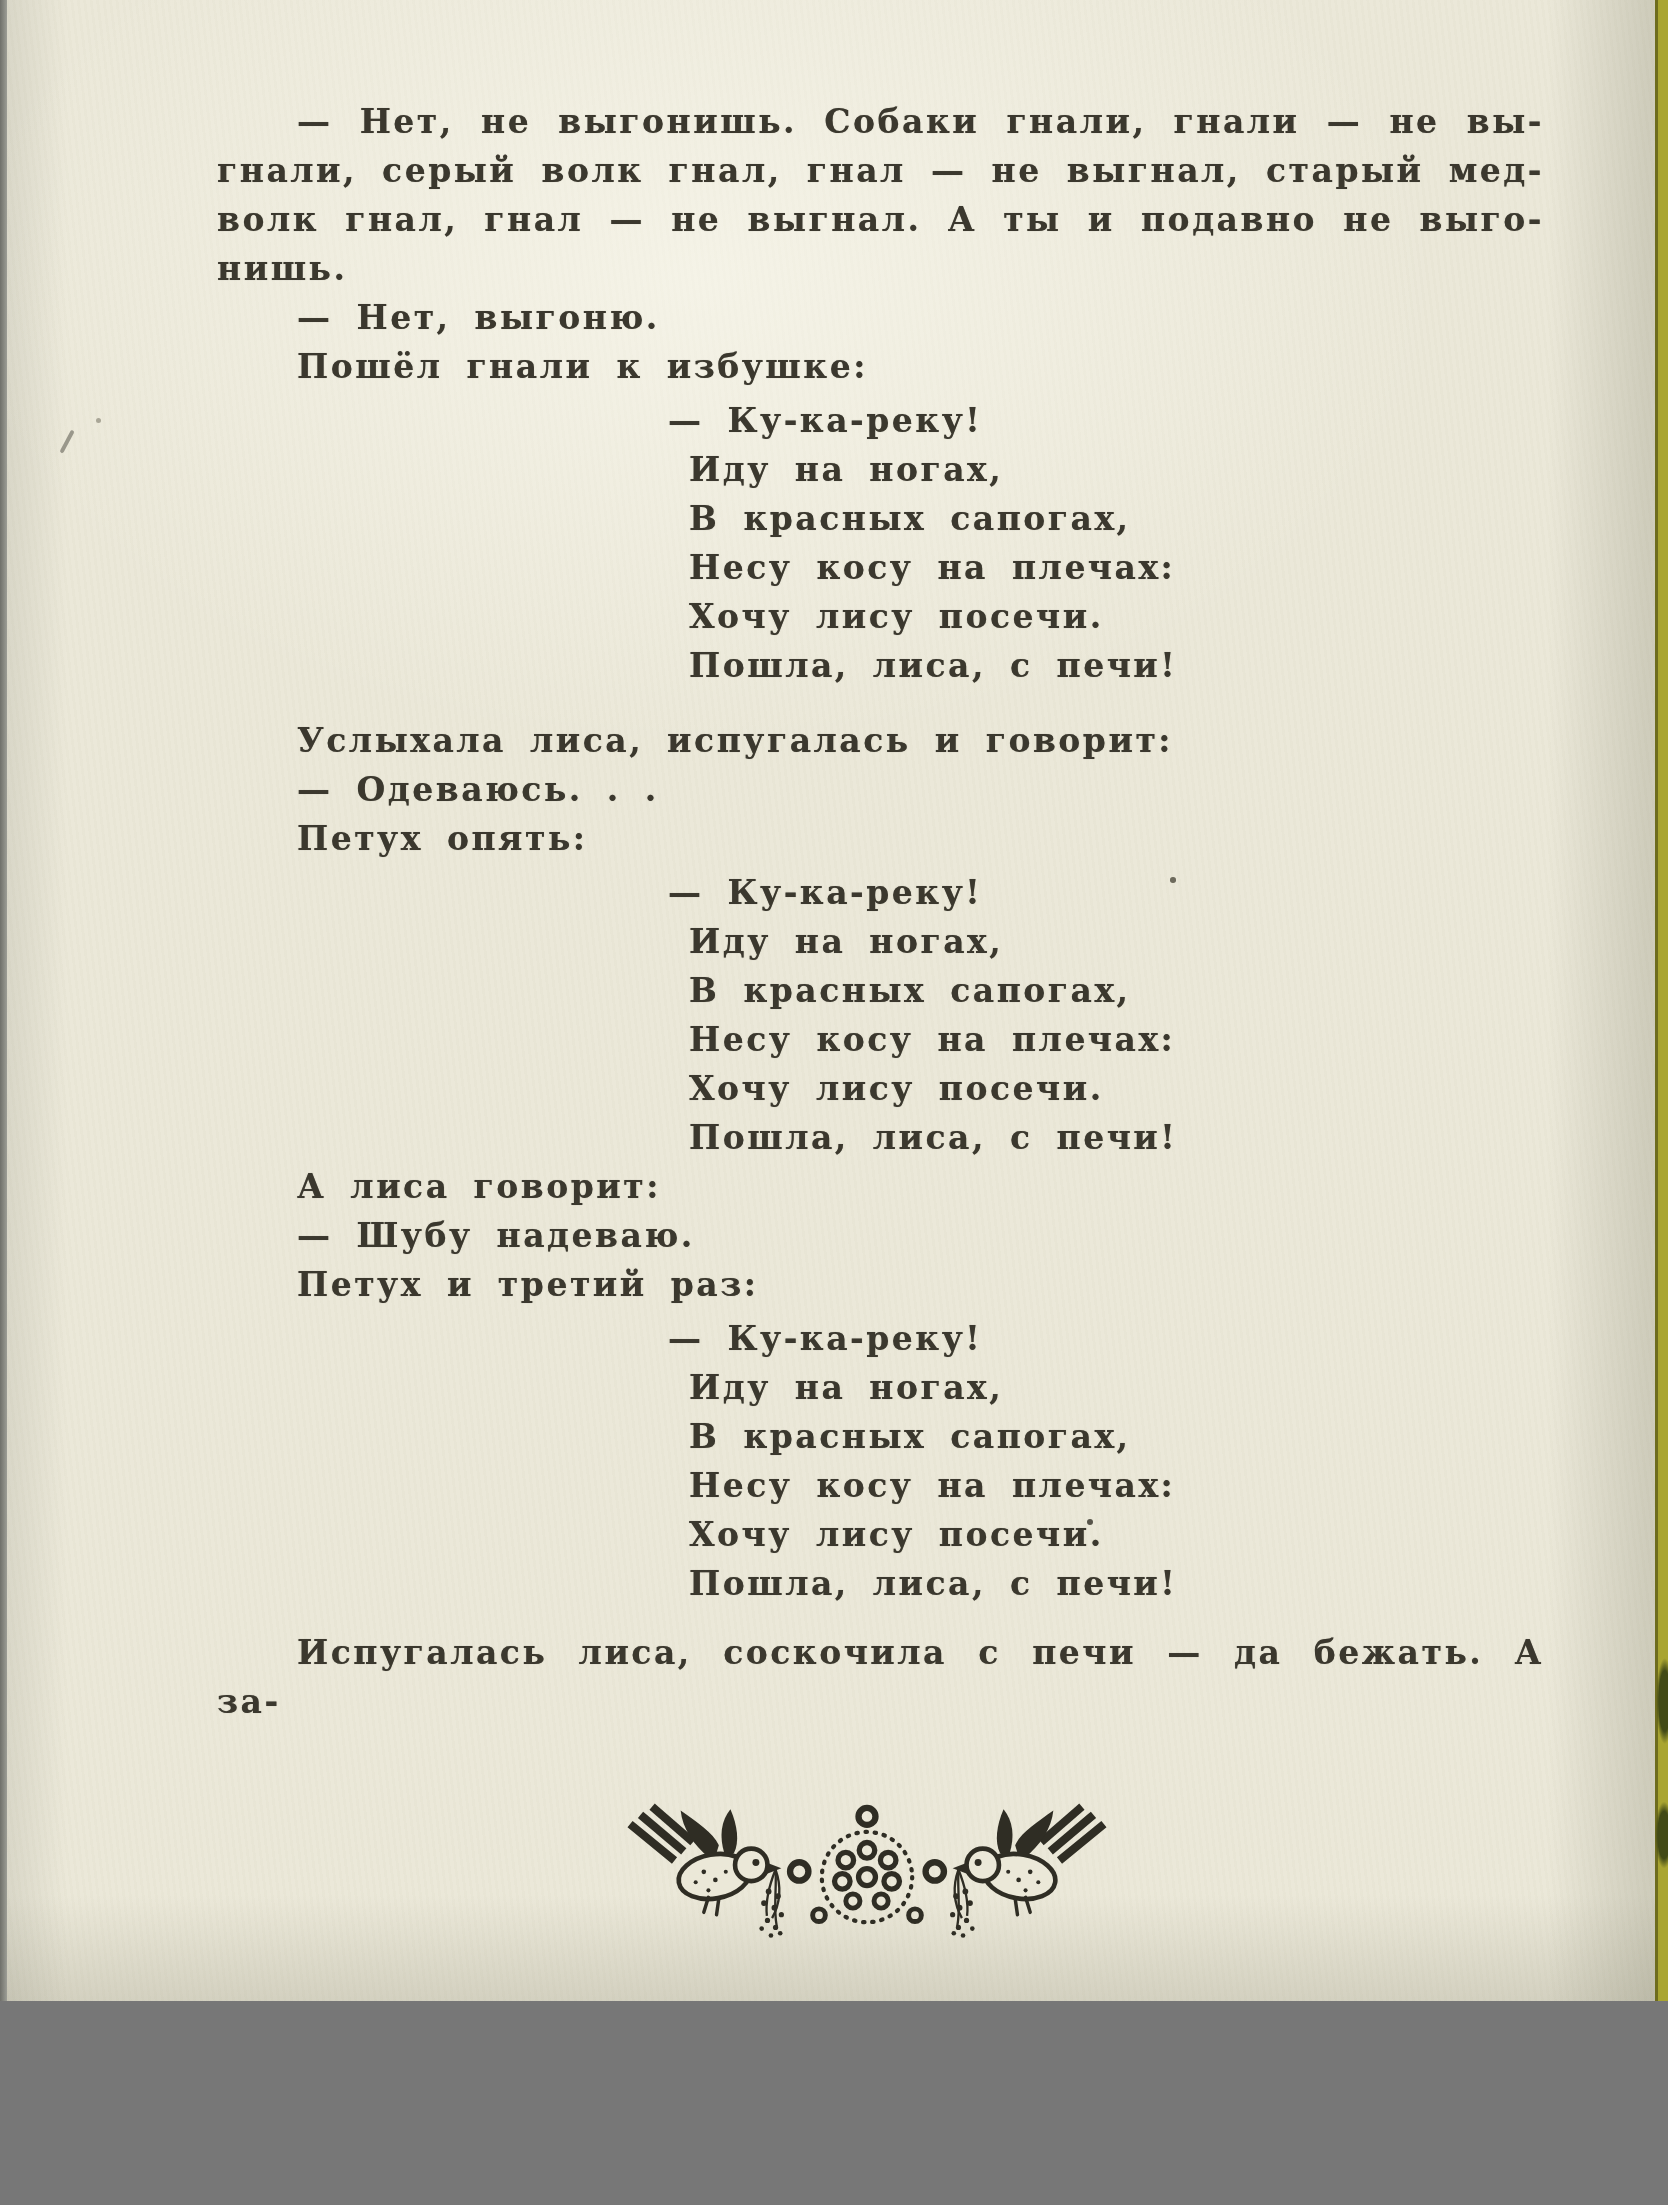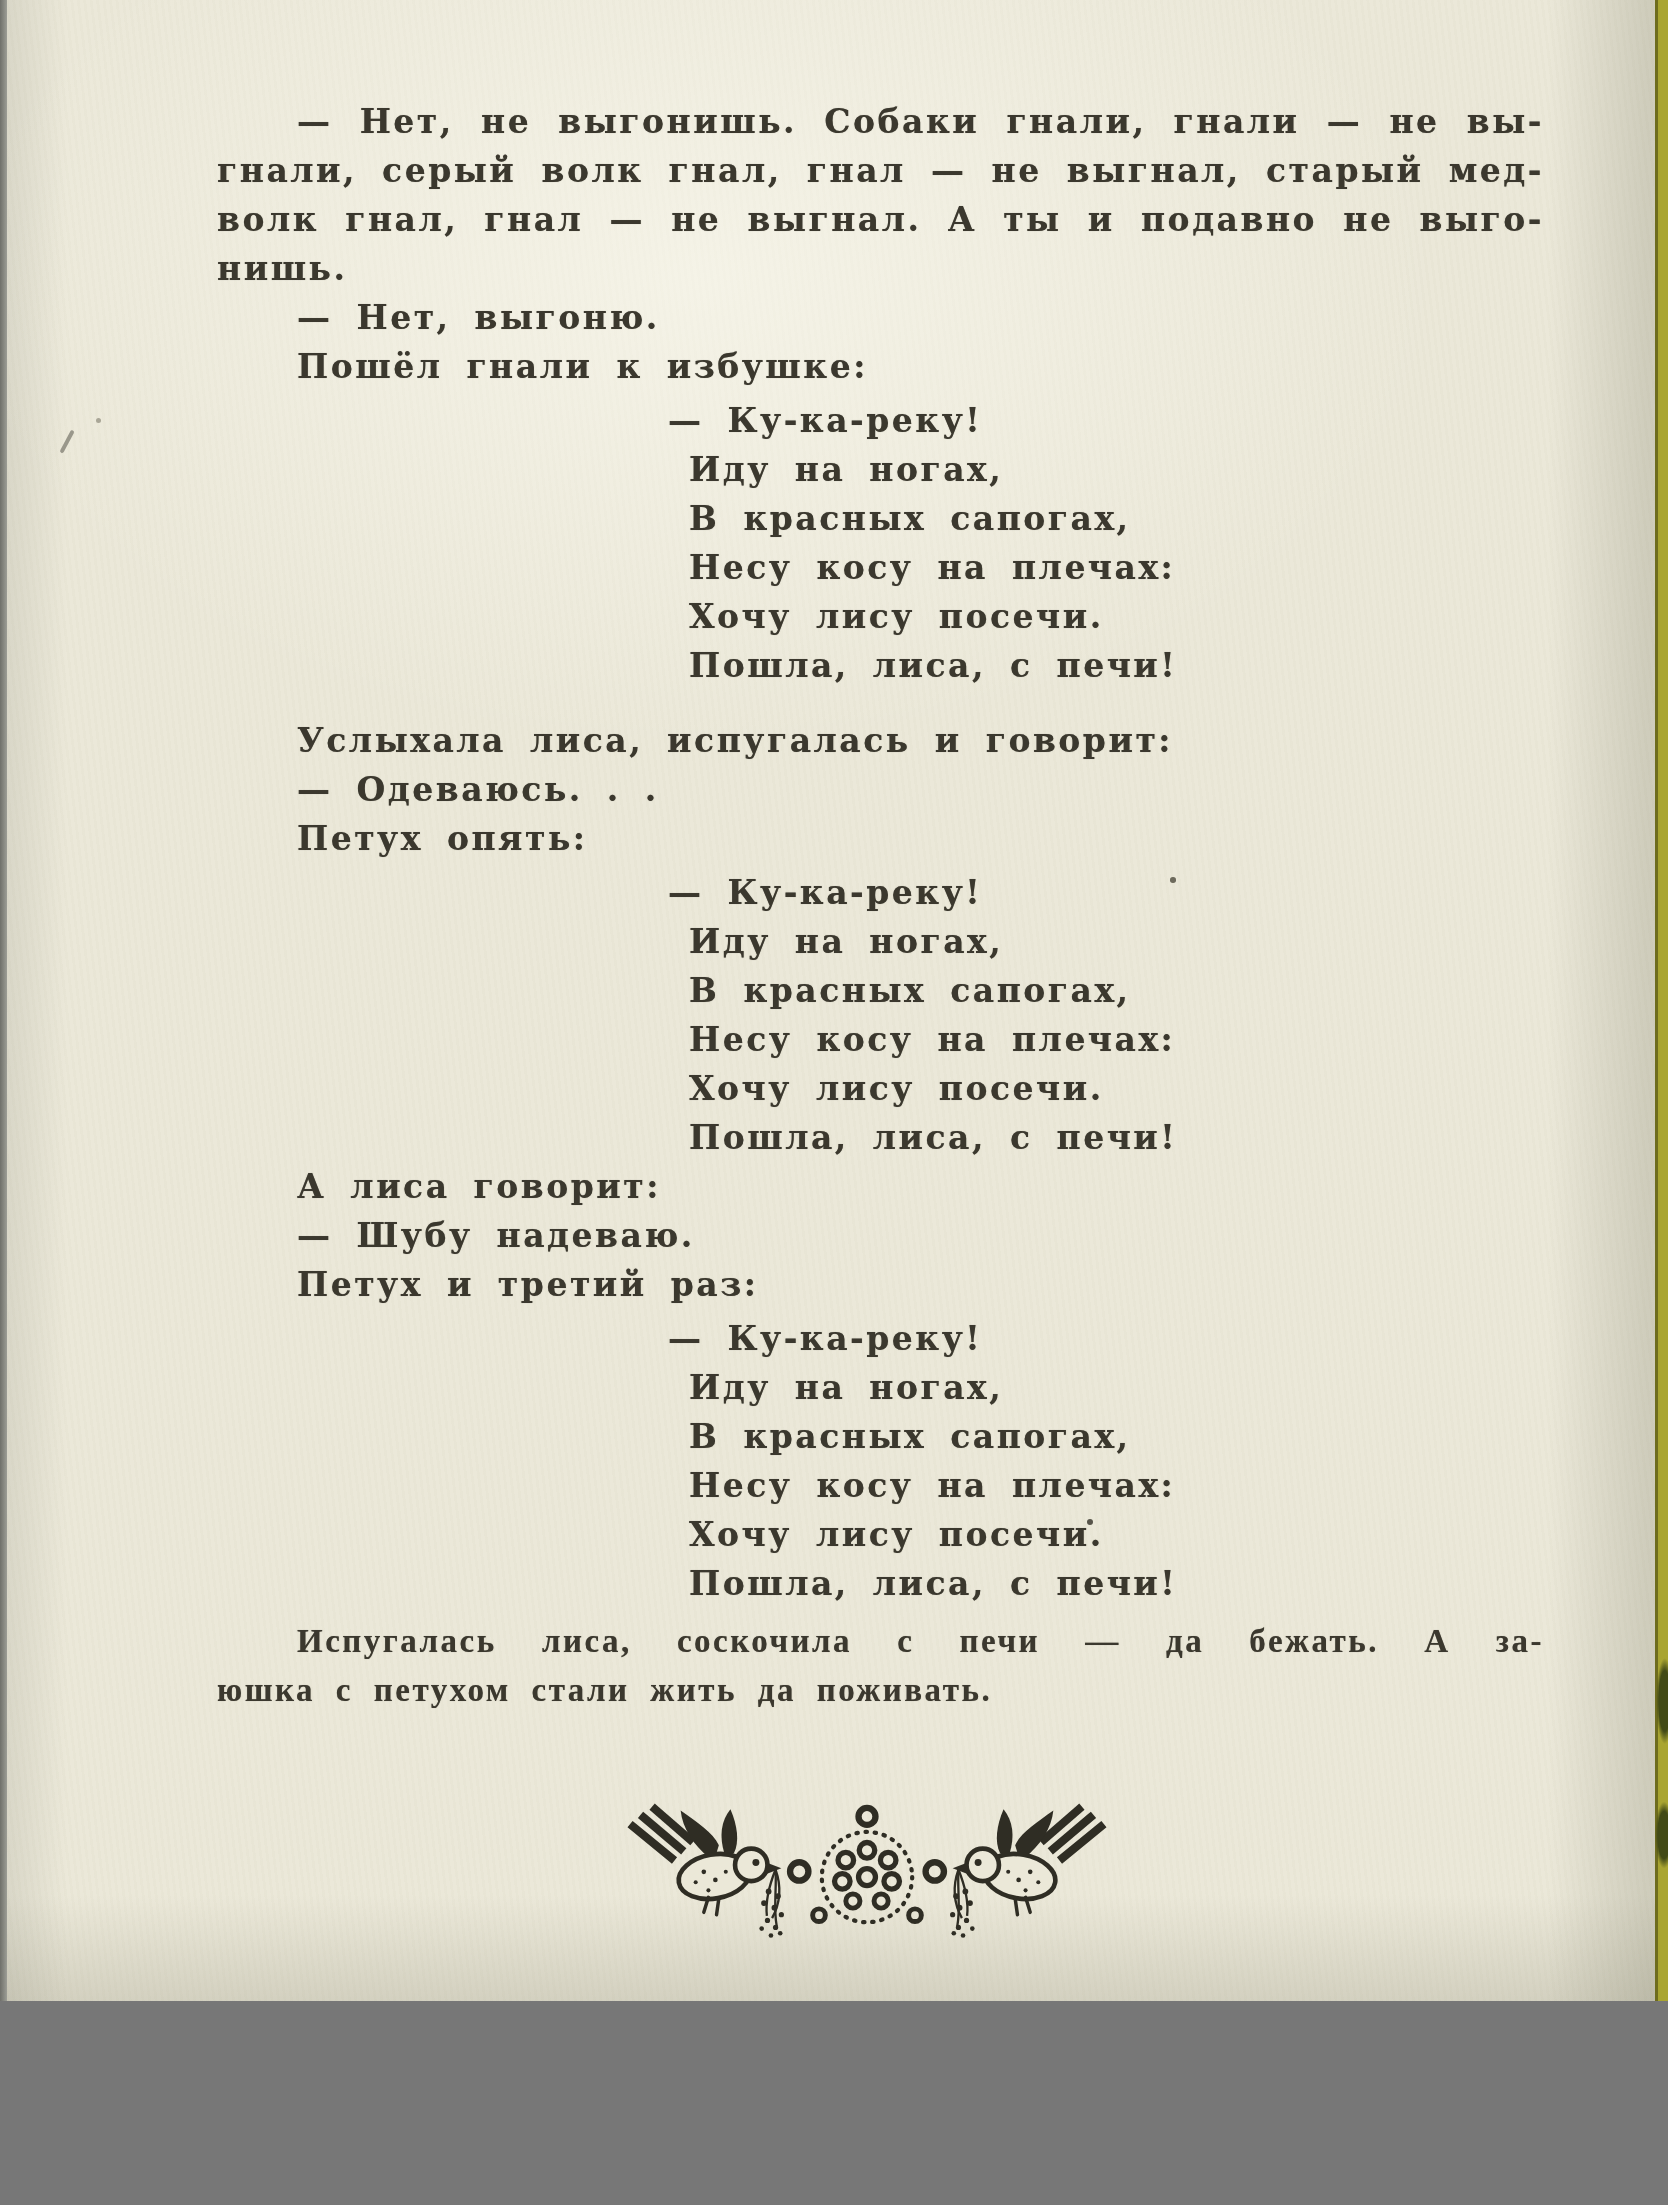--- a/index.html
+++ b/index.html
@@ -25,21 +25,21 @@
     letter-spacing:2.5px; word-spacing:10px;
     text-shadow:0 0 0.7px rgba(59,56,46,0.55);
   }
   .line { min-height:49px; }
   .j { text-align:justify; text-align-last:justify; }
   .first { text-indent:80px; }
   .verse { margin-top:5px; margin-left:472px; }
   .vline { min-height:49px; }
   .hang { text-indent:-21px; }
   .sp { margin-top:26px; }
-  .final { margin-top:9px;font-family:Liberation Serif, serif; }
+  .final { margin-top:20px; }
 
   
   .edge-left {
     position:absolute; left:0; top:0; bottom:0; width:7px;
     background:linear-gradient(90deg,#6f706a,#9c9d95);
   }
   .edge-right {
     position:absolute; right:0; top:0; bottom:0; width:13.4px;
     background:linear-gradient(90deg, var(--olive-dark,#6e6c1e) 0px 2.8px, var(--olive,#a9a531) 2.8px);
   }
@@ -131,21 +131,20 @@
       <div class="vline hang">— Ку-ка-реку!</div>
       <div class="vline">Иду на ногах,</div>
       <div class="vline">В красных сапогах,</div>
       <div class="vline">Несу косу на плечах:</div>
       <div class="vline">Хочу лису посечи.</div>
       <div class="vline">Пошла, лиса, с печи!</div>
     </div>
 
     <div class="para final">
       <div class="line j first">Испугалась лиса, соскочила с печи — да бежать. А за-</div>
-      <div class="line">юшка с петухом стали жить да поживать.</div>
     </div>
 
   </div>
 
   <svg class="ornament" viewBox="0 0 680 245" xmlns="http://www.w3.org/2000/svg">
     <defs>
       <g id="bird">
 
         <g stroke="currentColor" stroke-width="14" stroke-linecap="square">
           <line x1="18" y1="30" x2="84" y2="84"></line>

